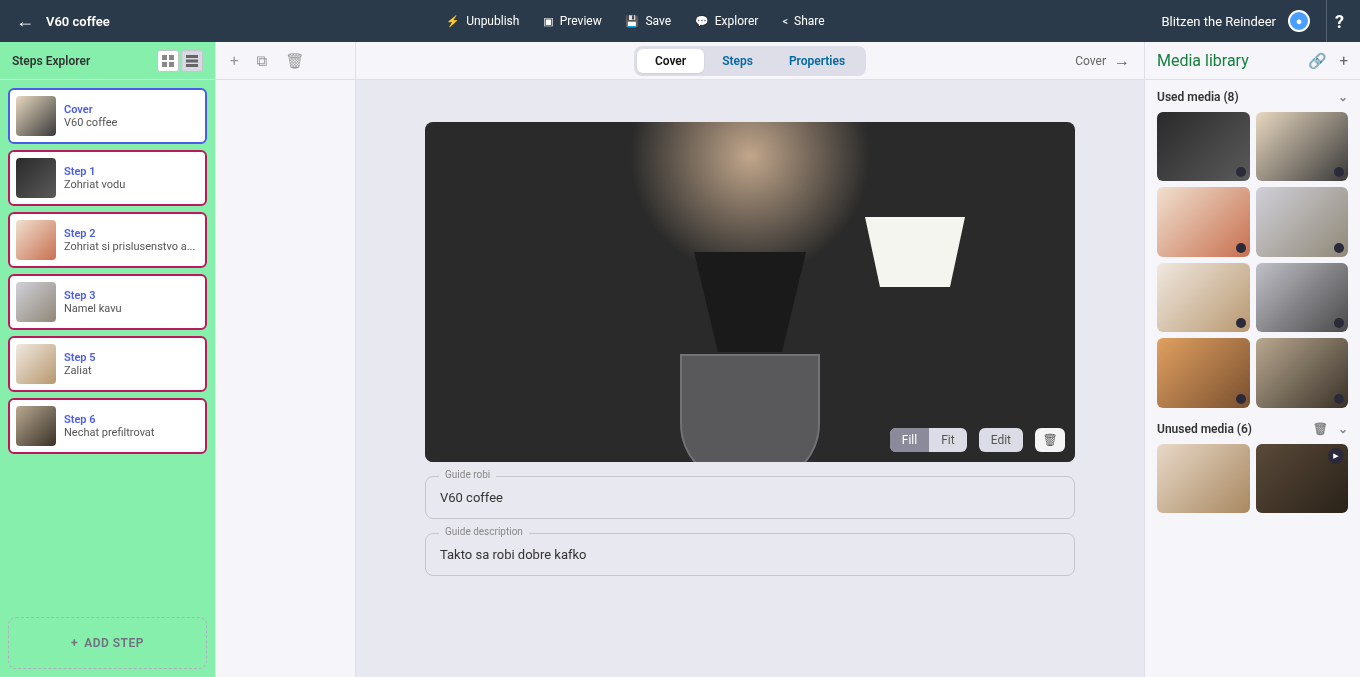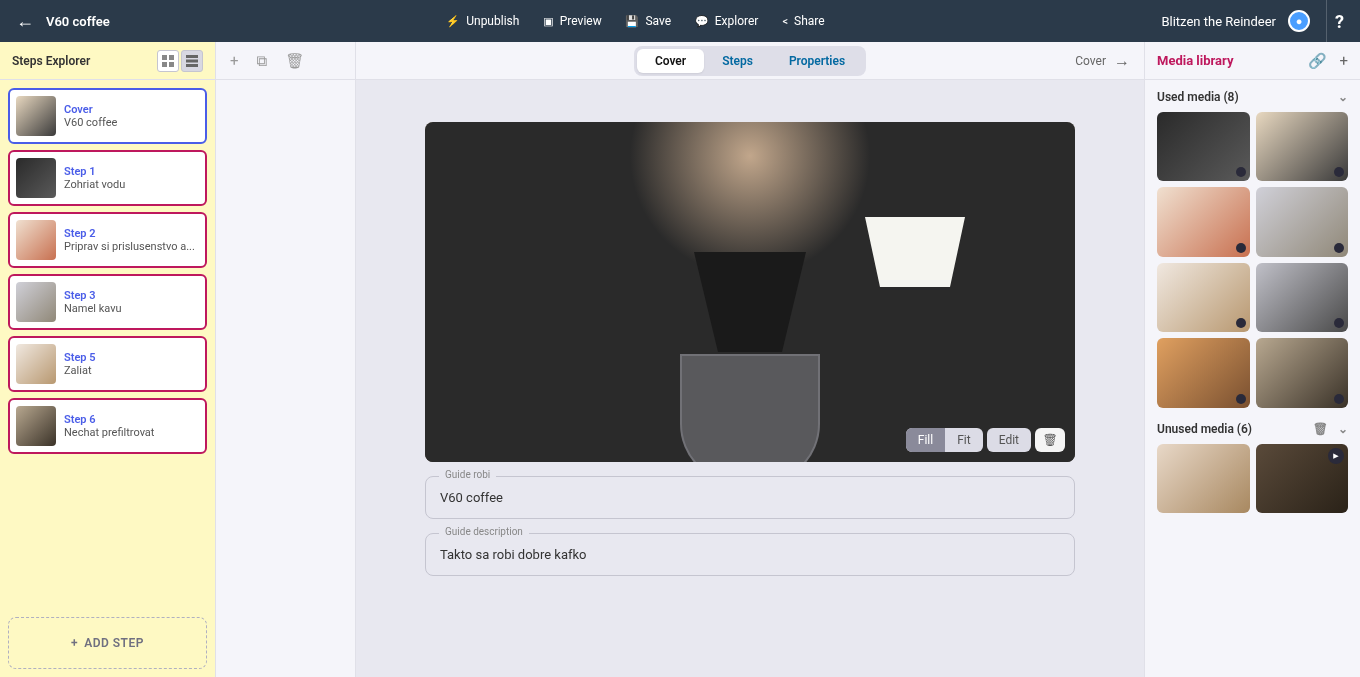--- a/index.html
+++ b/index.html
@@ -14,21 +14,21 @@
 .topbar-btn { display: flex; align-items: center; gap: 6px; padding: 4px 10px; cursor: pointer; border-radius: 4px; font-size: 12px; }
 .topbar-btn .icn { font-size: 11px; }
 .topbar-right { display: flex; align-items: center; gap: 12px; }
 .avatar { width: 22px; height: 22px; background: #4a9eff; border-radius: 50%; display: flex; align-items: center; justify-content: center; font-size: 11px; font-weight: bold; border: 2px solid #fff; }
 .help-icon { font-size: 18px; font-weight: bold; cursor: pointer; padding-left: 8px; border-left: 1px solid rgba(255,255,255,0.2); margin-left: 4px; height: 42px; display: flex; align-items: center; }
 
 
 .main { display: flex; height: calc(100% - 42px); }
 
 
-.sidebar-left { width: 216px; background: #fef9c3; border-right: 1px solid #e0e0e8; display: flex; flex-direction: column; }
+.sidebar-left { width: 216px; background: #86efac; border-right: 1px solid #e0e0e8; display: flex; flex-direction: column; }
 .steps-header { height: 38px; display: flex; align-items: center; justify-content: space-between; padding: 0 12px; border-bottom: 1px solid #e0e0e8; }
 .steps-title { font-size: 12px; font-weight: 600; color: #333; }
 .view-toggle { display: flex; gap: 2px; }
 .view-btn { width: 22px; height: 22px; border: 1px solid #c5c5d0; border-radius: 3px; display: flex; align-items: center; justify-content: center; cursor: pointer; background: #fff; }
 .view-btn.active { background: #d8d8e2; }
 .view-btn svg { width: 12px; height: 12px; }
 
 .step-list { padding: 8px; flex: 1; overflow-y: auto; }
 .step-item { display: flex; align-items: center; gap: 8px; padding: 6px; border: 2px solid #be185d; border-radius: 6px; margin-bottom: 6px; background: #fff; cursor: pointer; }
 .step-item.selected { border: 2px solid #4a5de8; }
@@ -55,35 +55,35 @@
 
 .canvas-area { flex: 1; padding: 42px 0 0 0; display: flex; justify-content: center; align-items: flex-start; overflow: auto; }
 .card { width: 650px; }
 .cover-img { width: 100%; height: 340px; background: linear-gradient(180deg, #c8bca8 0%, #3a3630 100%); border-radius: 8px; position: relative; display: flex; align-items: center; justify-content: center; overflow: hidden; }
 .cover-shape { position: absolute; }
 .dripper { width: 160px; height: 100px; background: #1a1a1a; clip-path: polygon(15% 0, 85% 0, 70% 100%, 30% 100%); top: 130px; left: 245px; }
 .carafe { width: 140px; height: 130px; background: rgba(200,200,210,0.3); border: 2px solid rgba(150,150,160,0.4); border-radius: 0 0 60px 60px; top: 232px; left: 255px; }
 .person { width: 650px; height: 340px; background: radial-gradient(ellipse 200px 200px at 50% 10%, rgba(210,180,150,0.9), transparent 60%), #2a2a2a; position: absolute; }
 .filter-paper { width: 100px; height: 70px; background: #f5f5f0; clip-path: polygon(0 0, 100% 0, 85% 100%, 15% 100%); top: 95px; right: 110px; position: absolute; }
 
-.img-tools { position: absolute; bottom: 10px; right: 10px; display: flex; gap: 4px; }
+.img-tools { position: absolute; bottom: 10px; right: 10px; display: flex; gap: 12px; }
 .img-tool-group { display: flex; background: rgba(230,230,240,0.95); border-radius: 6px; overflow: hidden; }
 .img-tool { padding: 5px 12px; font-size: 12px; cursor: pointer; color: #555; }
 .img-tool.active { background: #8a8a9a; color: #fff; }
 .img-tool.single { background: rgba(230,230,240,0.95); border-radius: 6px; }
 .img-tool.trash { background: rgba(255,255,255,0.95); border-radius: 6px; width: 30px; display: flex; align-items: center; justify-content: center; }
 
 .field-group { margin-top: 14px; position: relative; }
 .field-label { position: absolute; top: -7px; left: 14px; background: #e8e8f0; padding: 0 6px; font-size: 10px; color: #888; }
 .field-input { width: 100%; border: 1px solid #c5c5d0; border-radius: 8px; padding: 13px 14px; font-size: 13px; background: transparent; color: #333; outline: none; }
 
 
 .sidebar-right { width: 216px; background: #f5f5fa; border-left: 1px solid #e0e0e8; display: flex; flex-direction: column; }
 .media-header { height: 38px; display: flex; align-items: center; justify-content: space-between; padding: 0 12px; border-bottom: 1px solid #e0e0e8; }
-.media-title { font-size: 13px; font-weight: 700; color: #be185d; }
+.media-title { font-size: 16px; font-weight: 400; color: #15803d; }
 .media-actions { display: flex; gap: 12px; color: #666; font-size: 15px; }
 .media-actions span { cursor: pointer; }
 
 .media-section { padding: 10px 12px 4px; }
 .media-section-head { display: flex; align-items: center; justify-content: space-between; font-size: 12px; font-weight: 600; color: #333; margin-bottom: 8px; }
 .media-section-head .right-icons { display: flex; gap: 10px; color: #888; }
 .media-grid { display: grid; grid-template-columns: 1fr 1fr; gap: 6px; }
 .media-item { aspect-ratio: 4/3; background: linear-gradient(135deg, #c8b8a0, #6a5a48); border-radius: 6px; position: relative; cursor: pointer; }
 .media-item.video::after { content: '▶'; position: absolute; top: 4px; right: 4px; width: 16px; height: 16px; background: #2a2a3a; color: #fff; border-radius: 50%; display: flex; align-items: center; justify-content: center; font-size: 7px; }
 .media-item .dot { position: absolute; bottom: 4px; right: 4px; width: 10px; height: 10px; background: #2a2a3a; border-radius: 50%; }
@@ -172,21 +172,21 @@
         <div class="step-thumb t1"></div>
         <div class="step-info">
             <div class="step-label">Step 1</div>
             <div class="step-desc">Zohriat vodu</div>
           </div>
       </div>
       <div class="step-item">
         <div class="step-thumb t3"></div>
         <div class="step-info">
             <div class="step-label">Step 2</div>
-            <div class="step-desc">Priprav si prislusenstvo a...</div>
+            <div class="step-desc">Zohriat si prislusenstvo a...</div>
           </div>
       </div>
       <div class="step-item">
         <div class="step-thumb t4"></div>
         <div class="step-info">
             <div class="step-label">Step 3</div>
             <div class="step-desc">Namel kavu</div>
           </div>
       </div>
       <div class="step-item">

